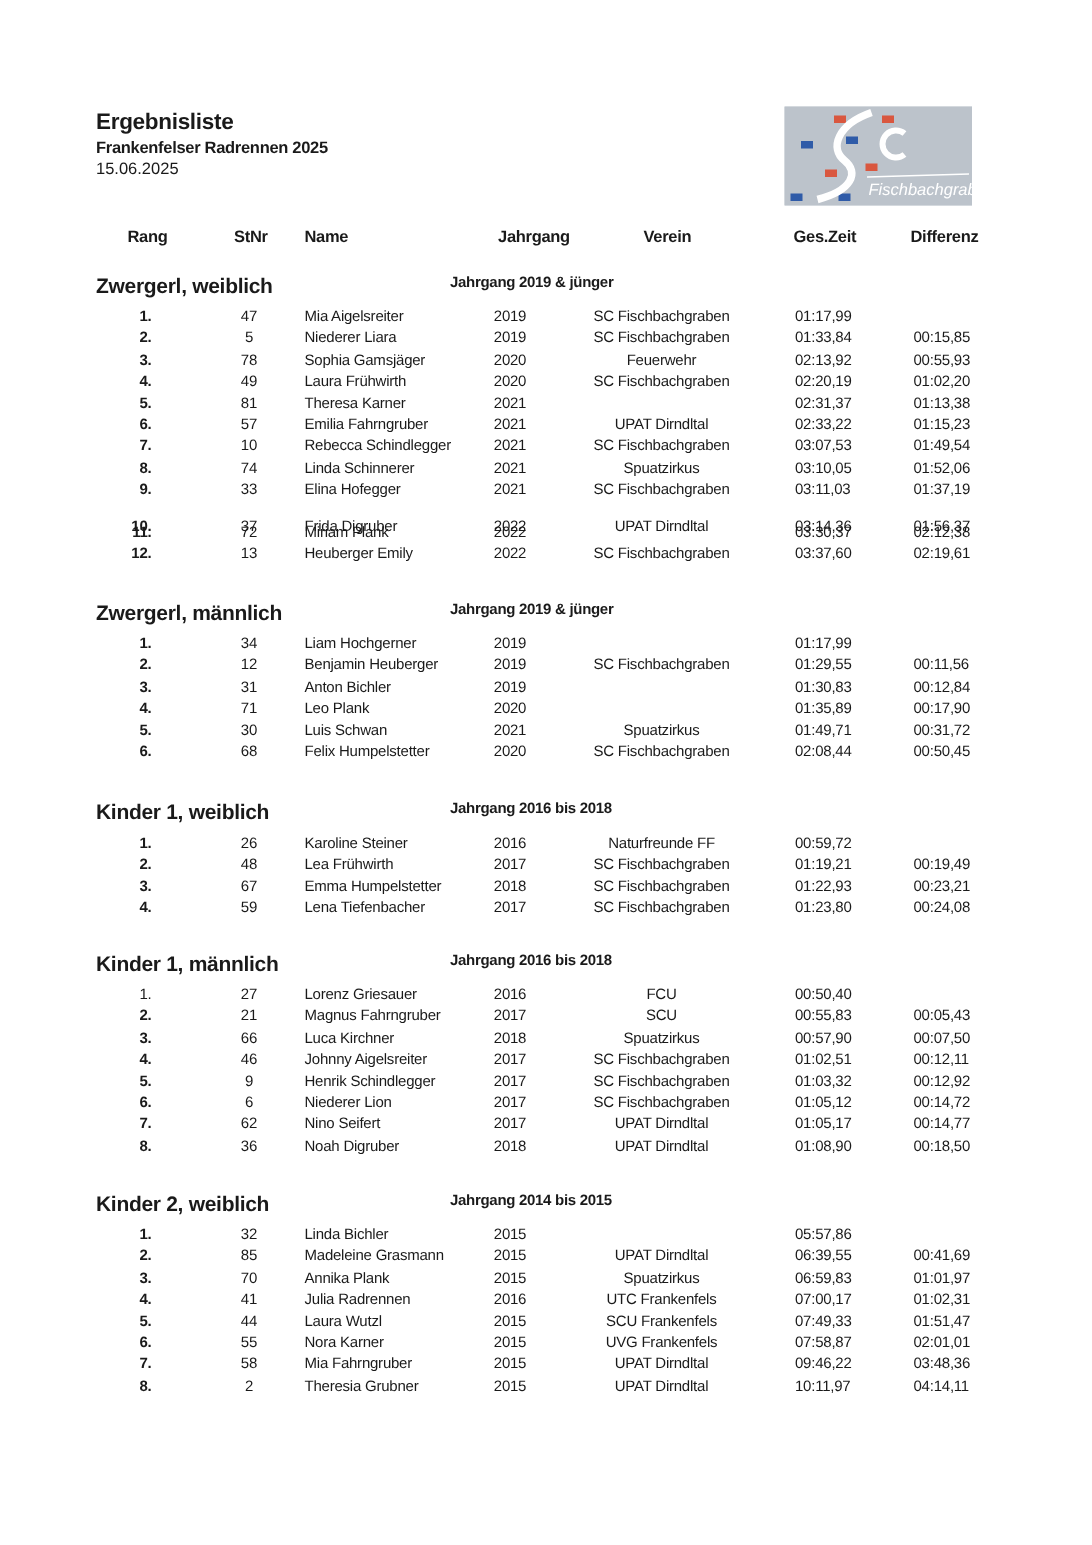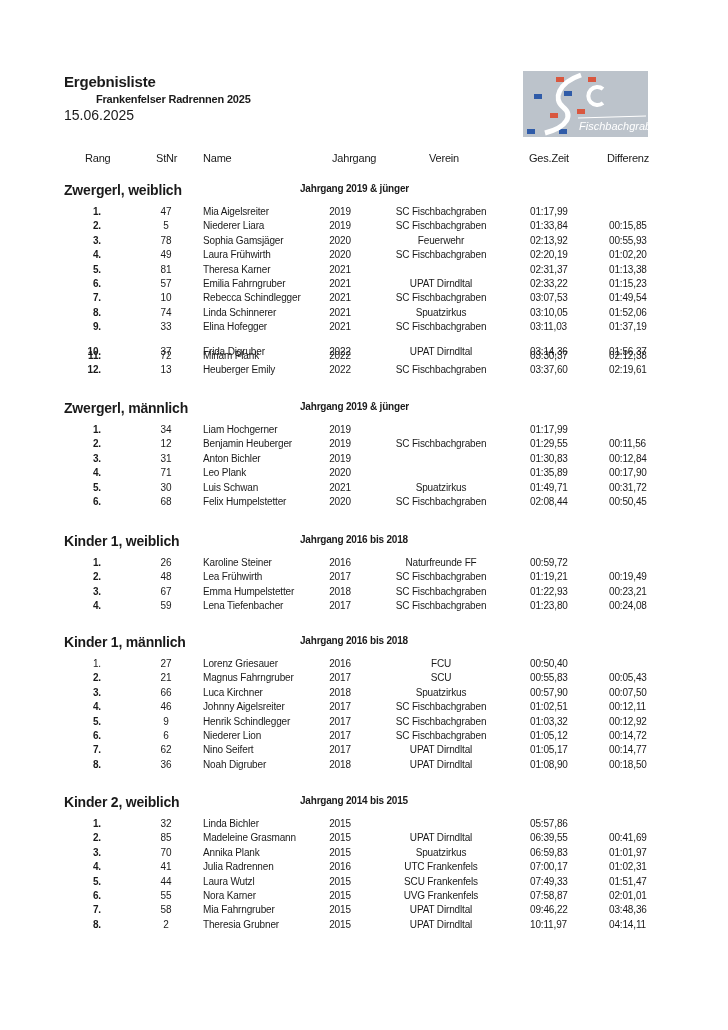--- a/index.html
+++ b/index.html
@@ -2,24 +2,24 @@
 <html><head>
 <meta charset="utf-8">
 <style>
   html, body { margin: 0; padding: 0; background: #ffffff; }
   body {
     width: 728px; height: 1030px; position: relative; overflow: hidden;
     font-family: "Liberation Sans", sans-serif; color: #1a1a1a;
   }
   .abs { position: absolute; white-space: nowrap; }
   #title { left: 64px; top: 73px; font-size: 15px; font-weight: bold; letter-spacing: -0.2px; }
-  #subtitle { left: 64px; top: 93px; font-size: 11px; font-weight: bold; letter-spacing: -0.2px; margin-left: 32px; }
-  #date { left: 64px; top: 107px; font-size: 14px; }
+  #subtitle { left: 64px; top: 93px; font-size: 11px; font-weight: bold; letter-spacing: -0.2px; }
+  #date { left: 64px; top: 107px; font-size: 11px; }
   #logo { left: 523px; top: 71px; width: 125px; height: 66px; background: #bcc3cb; }
-  .hdr { top: 152px; font-size: 11px; font-weight: normal; letter-spacing: -0.2px; }
+  .hdr { top: 152px; font-size: 11px; font-weight: bold; letter-spacing: -0.2px; }
   .sec { position: absolute; left: 0; width: 728px; }
   .sec-title { left: 64px; font-size: 14px; font-weight: bold; letter-spacing: -0.2px; }
   .sec-range { left: 300px; font-size: 10px; font-weight: bold; letter-spacing: -0.2px; }
   .row { position: absolute; left: 0; width: 728px; height: 14.4px; font-size: 10px; line-height: 14.4px; letter-spacing: -0.15px; }
   .c { position: absolute; top: 0; white-space: nowrap; }
   .c-rang { left: 60px; width: 41px; text-align: right; font-weight: bold; }
   .c-rang.normal { font-weight: normal; }
   .c-stnr { left: 146px; width: 40px; text-align: center; }
   .c-name { left: 203px; }
   .c-jahr { left: 320px; width: 40px; text-align: center; }

